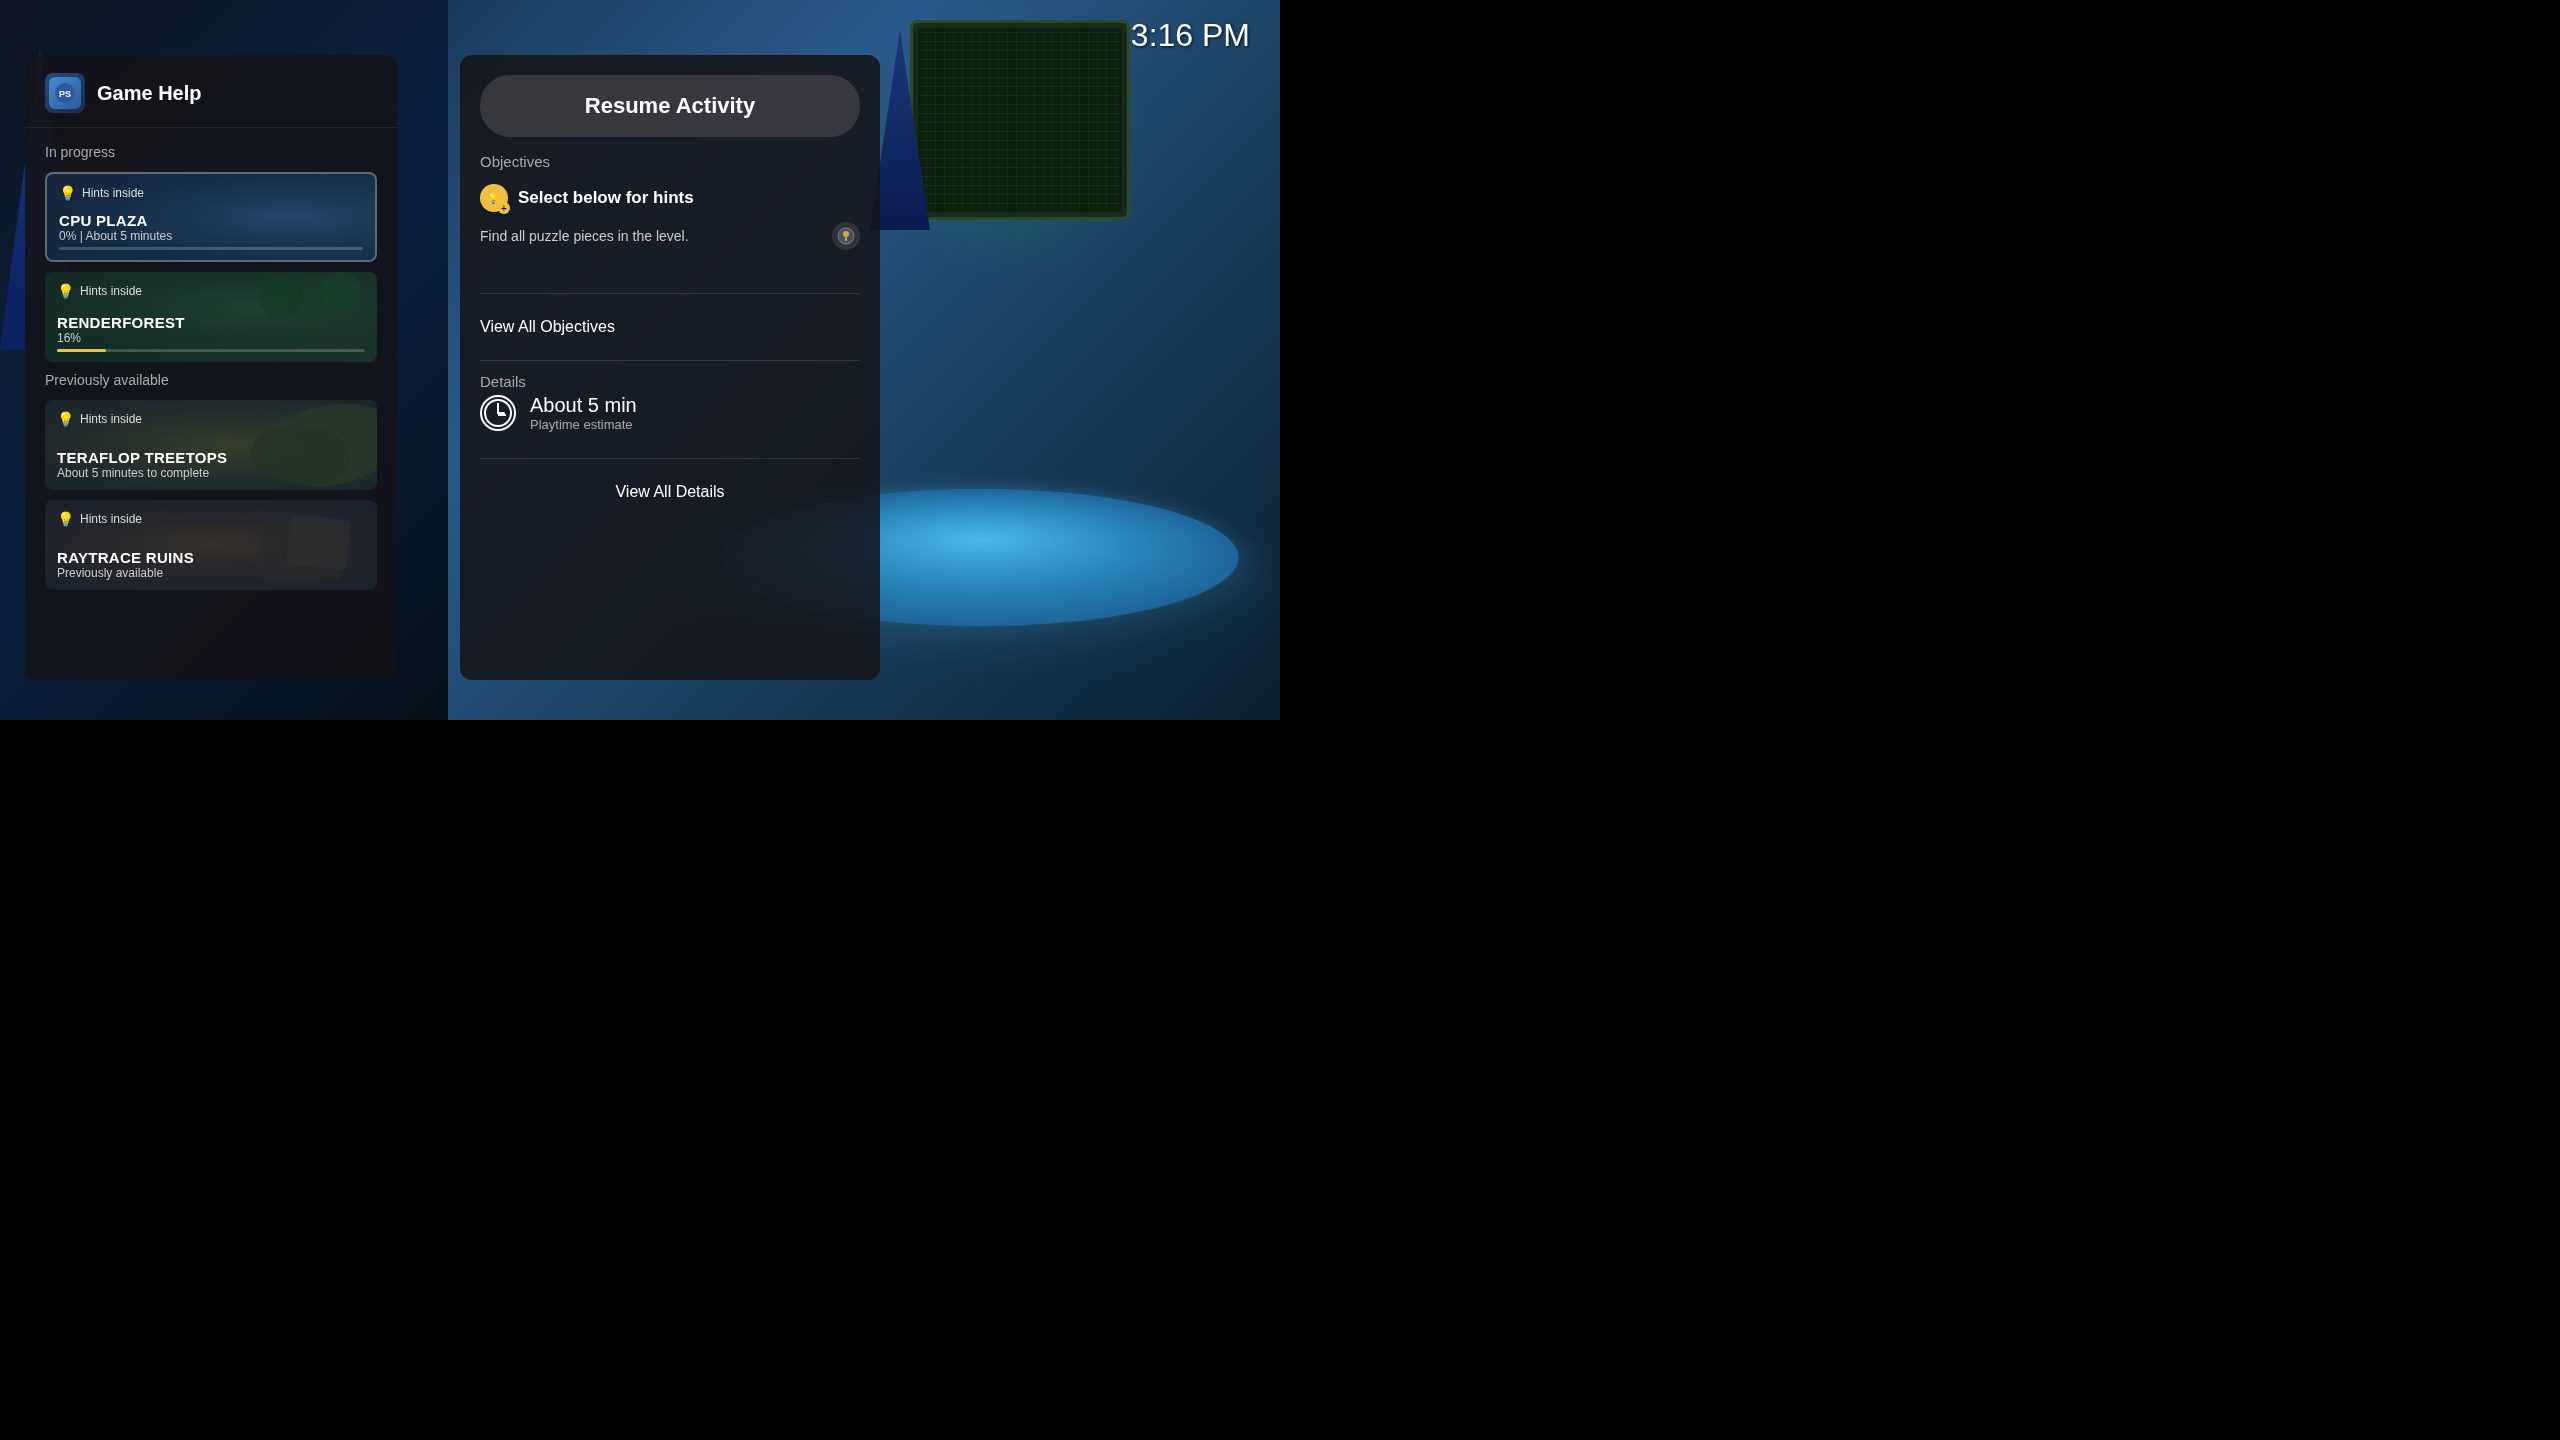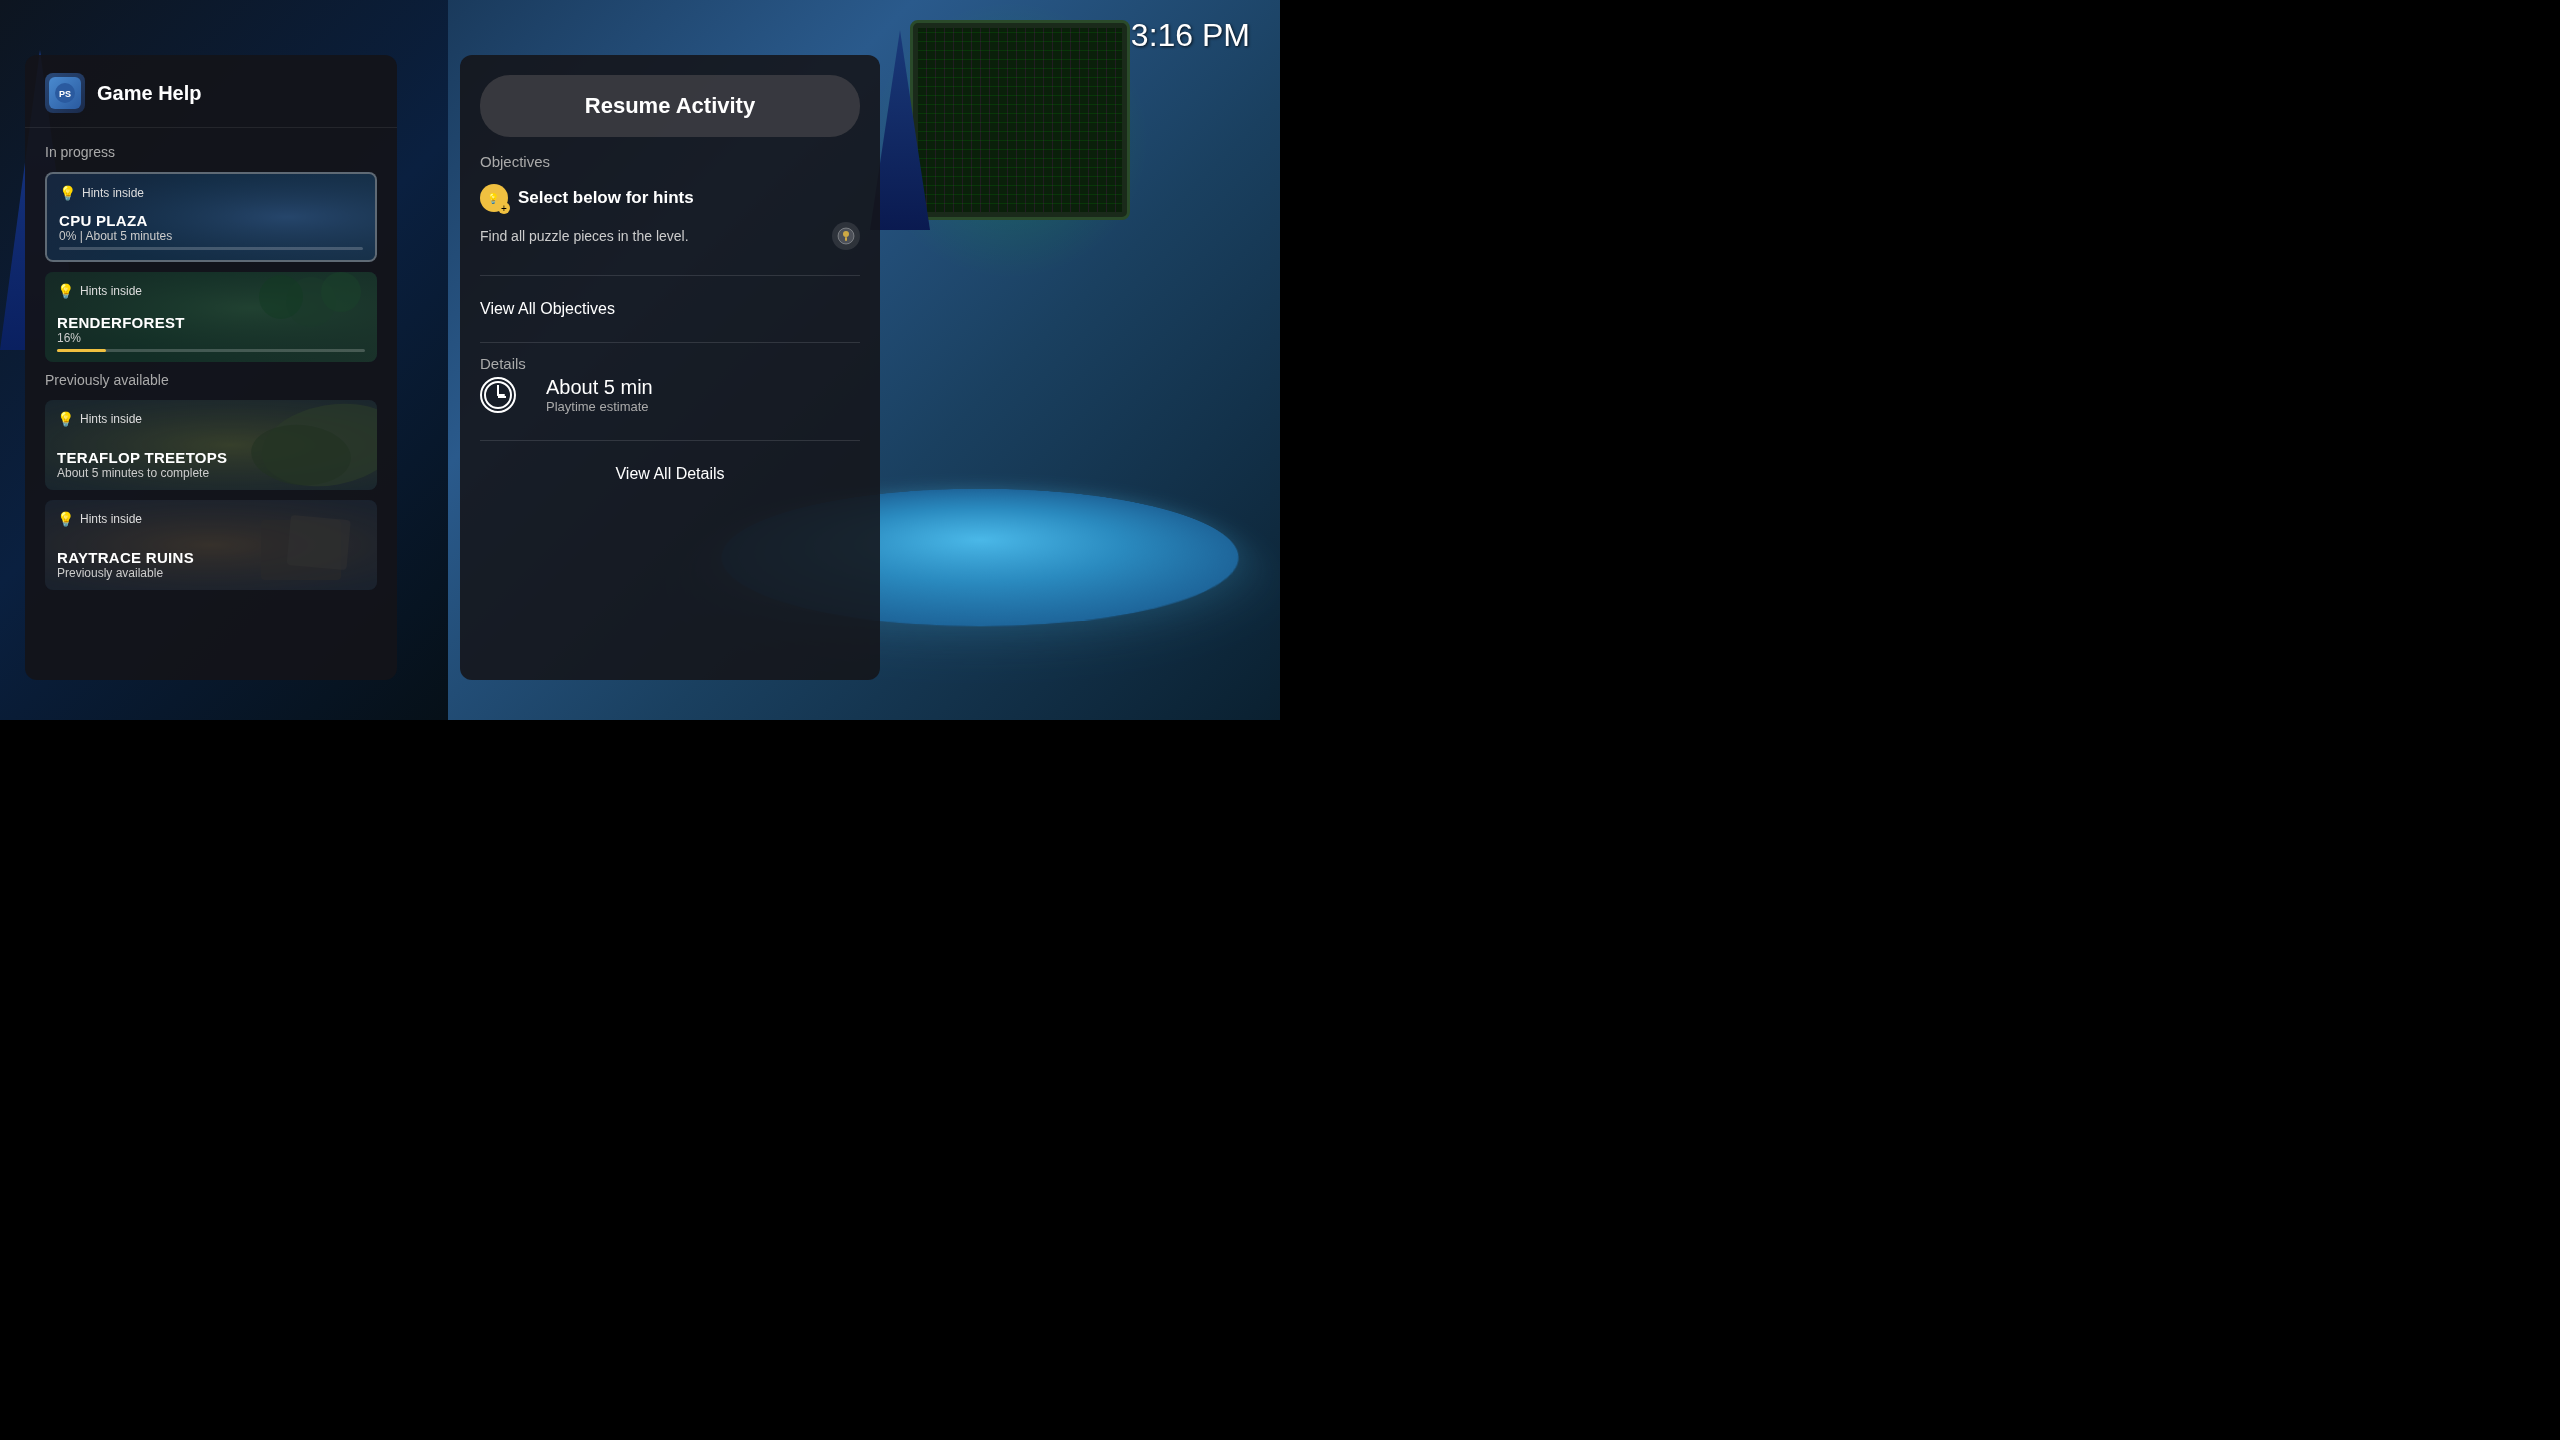--- a/index.html
+++ b/index.html
@@ -317,21 +317,21 @@
 
     .objective-title {
       color: #fff;
       font-size: 17px;
       font-weight: 600;
     }
 
     .objective-desc {
       color: #ccc;
       font-size: 14px;
-      margin-bottom: 13px;
+      margin-bottom: 31px;
       display: flex;
       align-items: center;
       justify-content: space-between;
     }
 
     .hint-orb {
       width: 28px; height: 28px;
       background: rgba(255,255,255,0.1);
       border-radius: 50%;
       display: flex; align-items: center; justify-content: center;
@@ -361,21 +361,21 @@
     .details-label {
       color: #aaa;
       font-size: 15px;
       margin-bottom: 4px;
       font-weight: 400;
     }
 
     .detail-row {
       display: flex;
       align-items: center;
-      gap: 30px;
+      gap: 14px;
       margin-bottom: 14px;
     }
 
     .clock-icon {
       width: 36px; height: 36px;
       border: 2px solid #fff;
       border-radius: 50%;
       display: flex; align-items: center; justify-content: center;
       position: relative;
       flex-shrink: 0;

